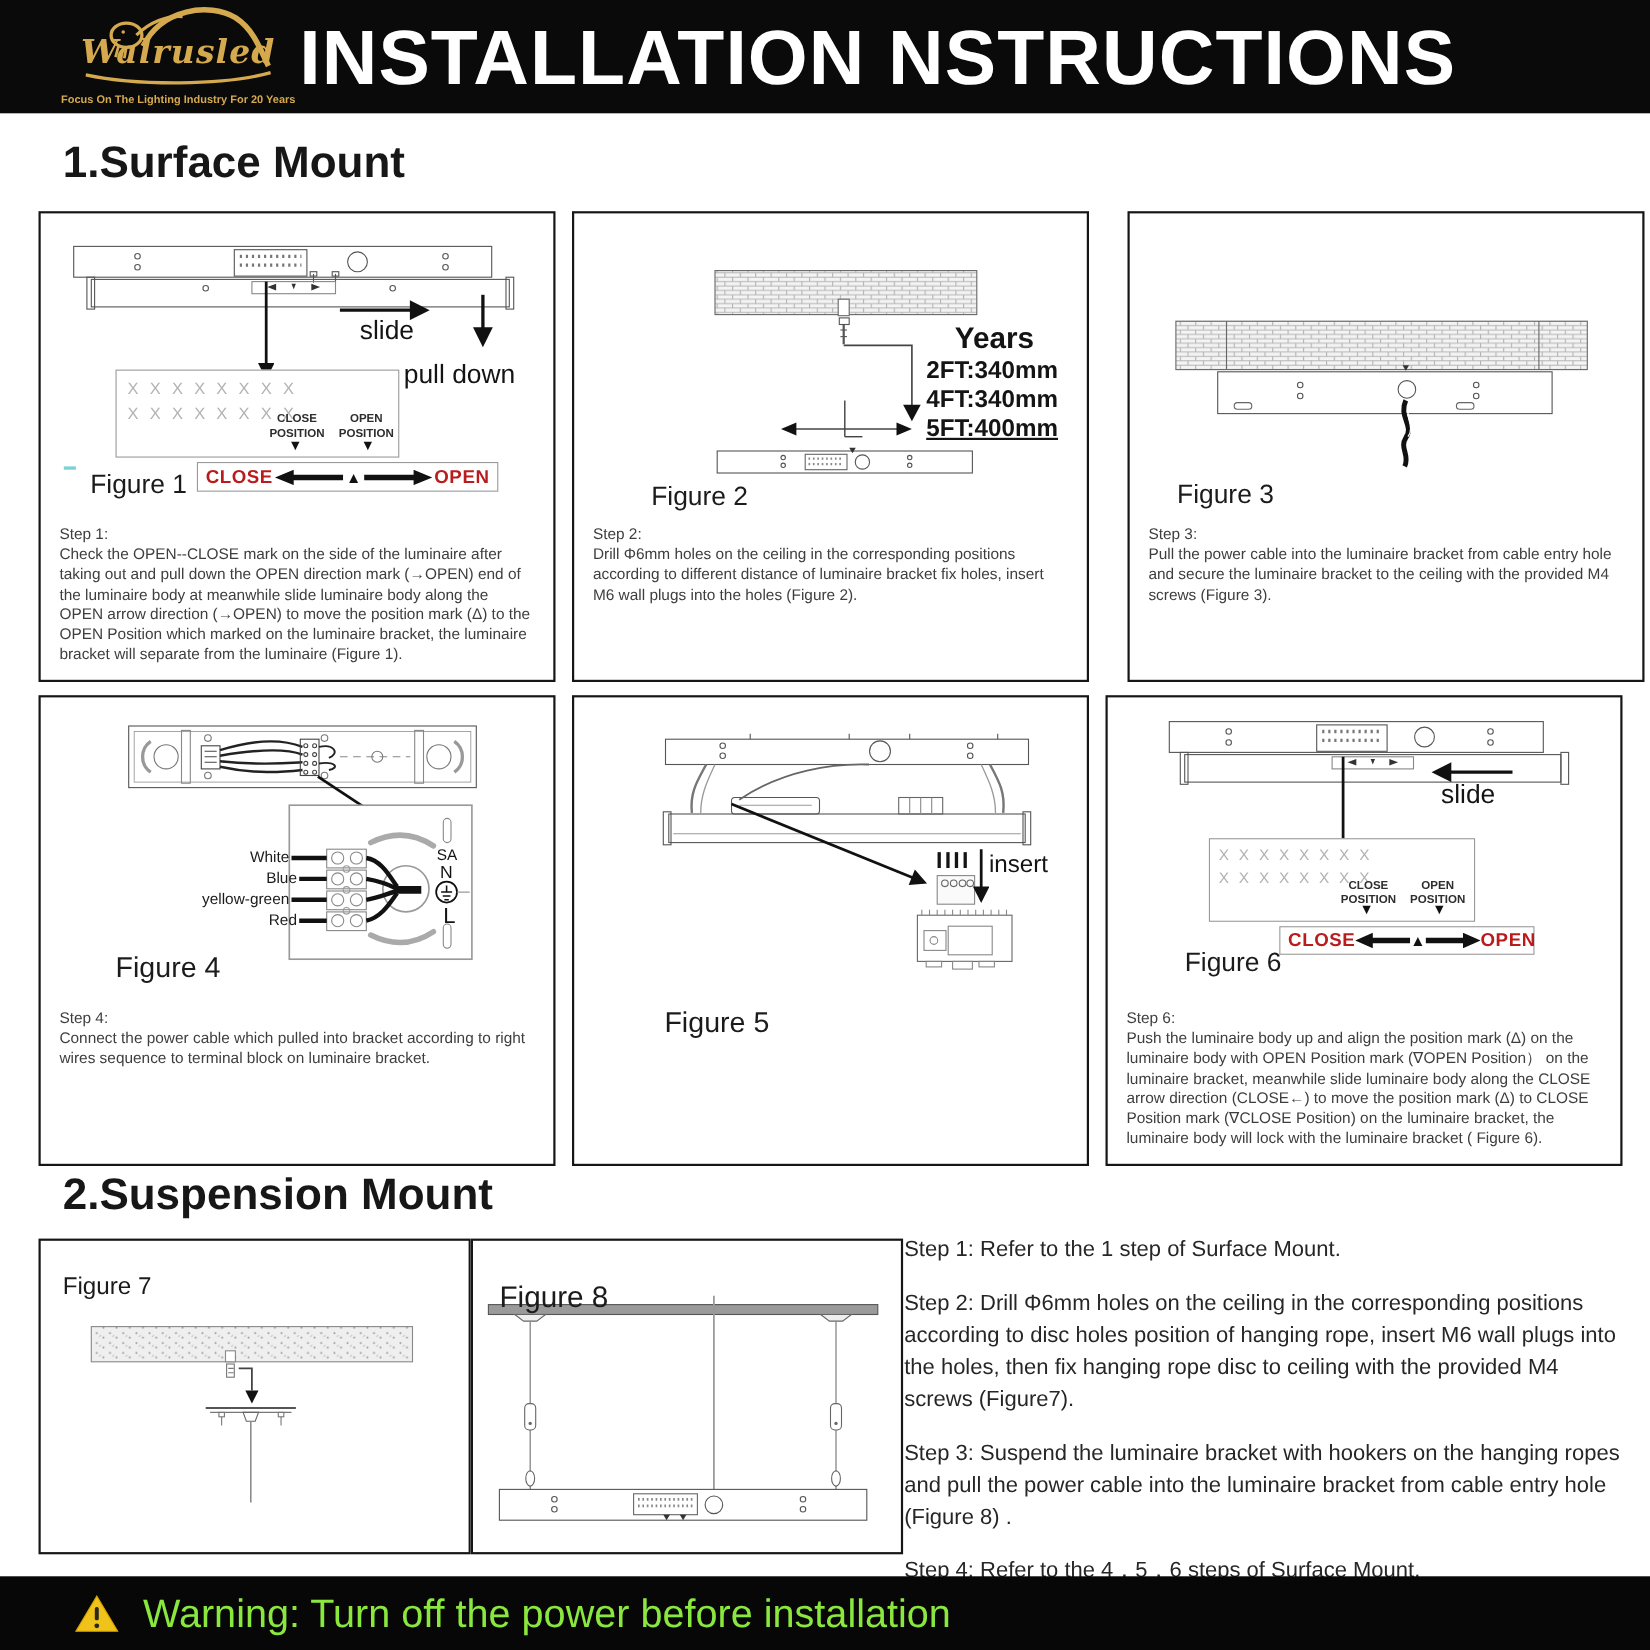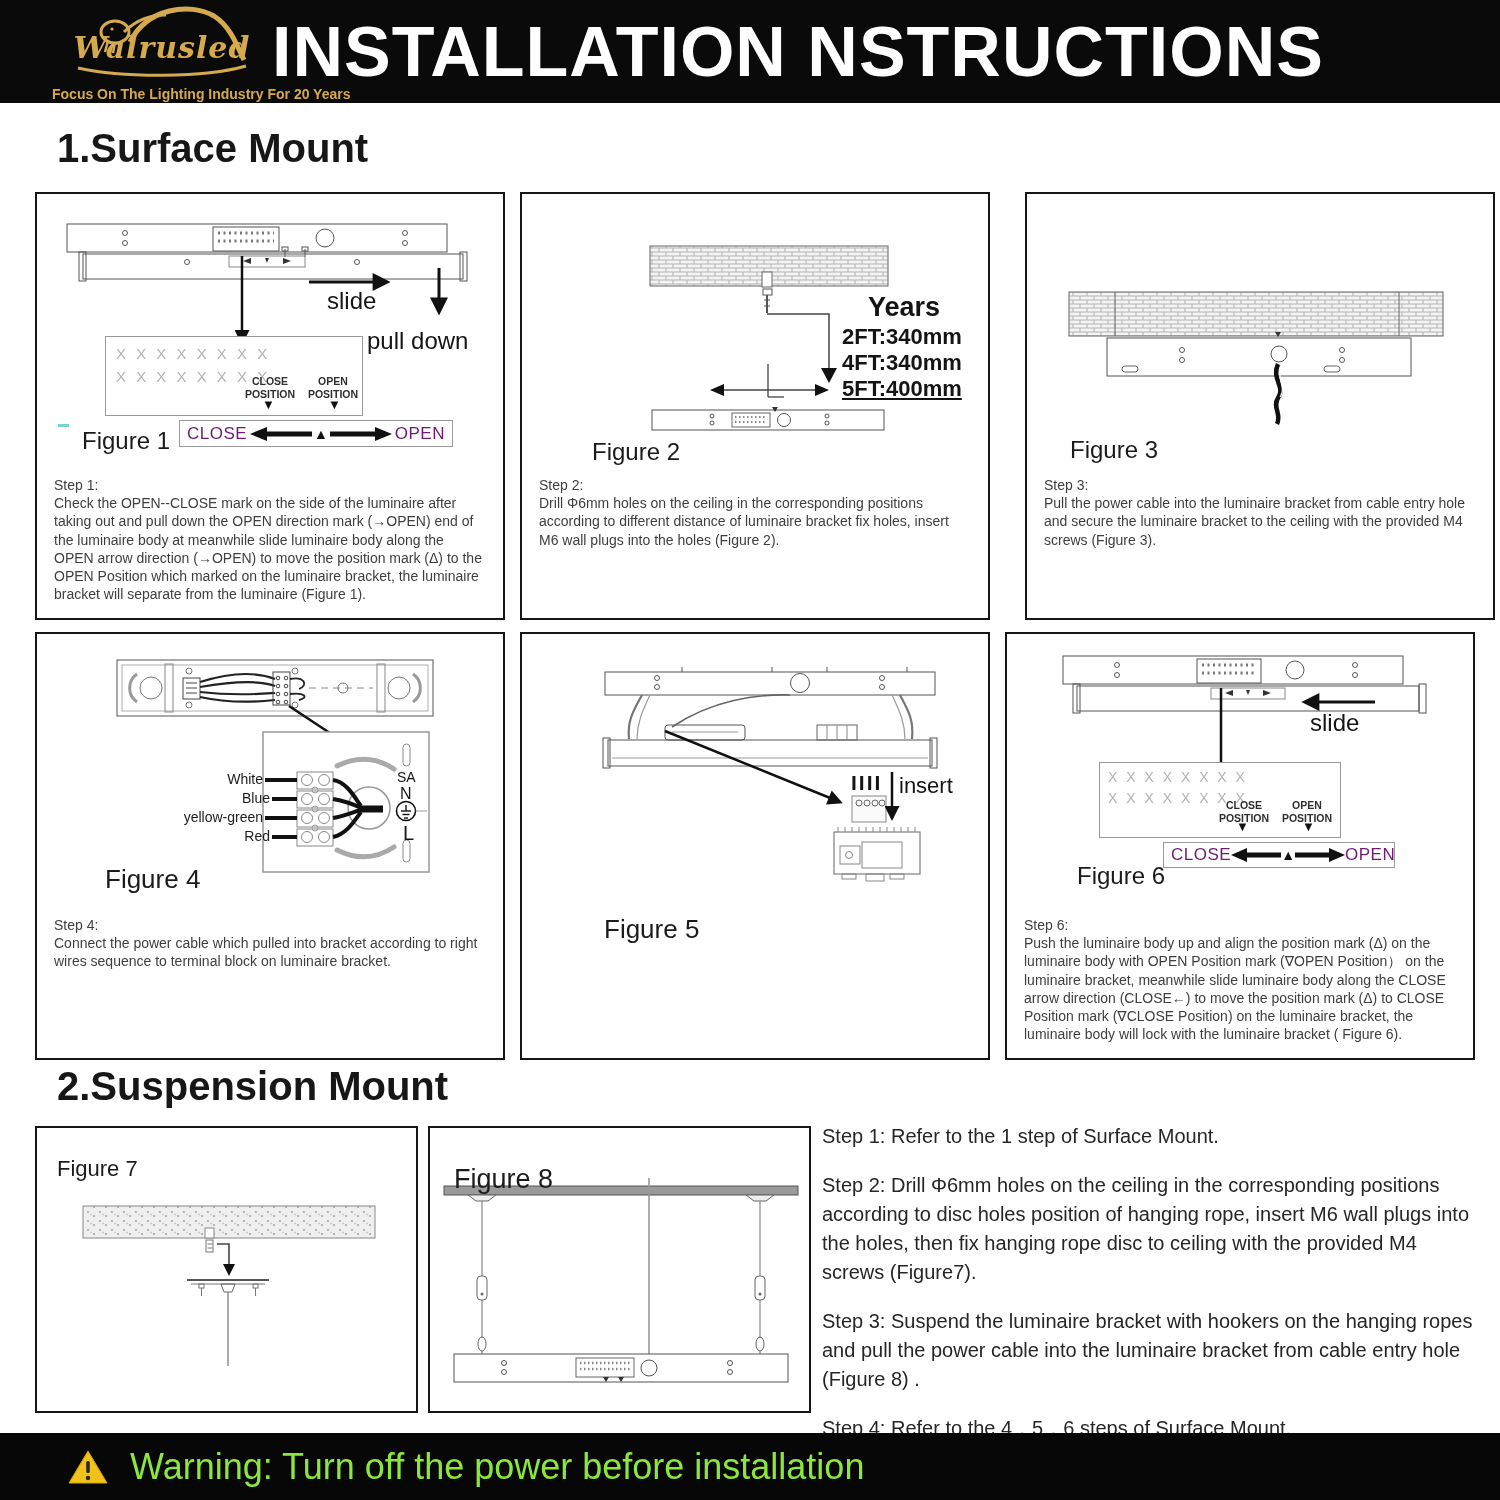--- a/index.html
+++ b/index.html
@@ -7,21 +7,21 @@
         font-family:"Liberation Sans", sans-serif;color:#222;}
 
   
   .top-bar{position:absolute;left:0;top:0;width:1500px;height:103px;background:#0a0a0a;}
   .logo{position:absolute;left:52px;top:2px;width:220px;height:100px;}
   .logo svg{position:absolute;left:0;top:0;}
   .brand{position:absolute;left:0;top:28px;width:220px;text-align:center;
          font-family:"DejaVu Serif", serif;font-style:italic;font-weight:bold;
          font-size:30px;color:#d5a94e;letter-spacing:1px;}
   .tagline{position:absolute;left:0;top:84px;width:220px;text-align:center;
-           font-size:14px;font-weight:bold;color:#d5a94e;white-space:nowrap;}
+           font-size:10px;font-weight:bold;color:#d5a94e;white-space:nowrap;}
   .main-title{position:absolute;left:272px;top:12px;font-size:70px;font-weight:bold;
               color:#ffffff;letter-spacing:1px;white-space:nowrap;}
 
   
   .sec-heading{position:absolute;font-size:40px;font-weight:bold;color:#171717;white-space:nowrap;}
   #sec1{left:57px;top:126px;}
   #sec2{left:57px;top:1064px;}
 
   
   .panel{position:absolute;width:466px;height:424px;border:2px solid #161616;background:#fff;}
@@ -37,21 +37,21 @@
   .figlabel{position:absolute;font-size:24px;color:#1b1b1b;white-space:nowrap;}
 
   
   .xbox{position:absolute;border:1px solid #9a9a9a;background:#fff;}
   .xrow{position:absolute;color:#b3b3b3;font-size:15px;letter-spacing:3px;white-space:nowrap;}
   .pos-label{position:absolute;font-size:10.5px;line-height:1.2;color:#2e2e2e;text-align:center;font-weight:bold;}
   .tri{position:absolute;font-size:13px;color:#111;}
   
   .cobar{position:absolute;border:1px solid #9a9a9a;background:#fff;display:flex;
          align-items:center;justify-content:space-between;padding:0 7px;box-sizing:border-box;}
-  .co-text{font-size:17px;font-weight:normal;color:#701a75;letter-spacing:0.5px;
+  .co-text{font-size:17px;font-weight:bold;color:#b91c1c;letter-spacing:0.5px;
            font-family:"Liberation Sans", sans-serif;}
   .cobar svg{position:static;flex:0 0 auto;}
   .tri-up{font-size:14px;color:#111;}
   .cyan-dash{position:absolute;left:21px;top:230px;width:11px;height:3px;background:#7ad2d2;}
 
   
   .f1-slide{left:290px;top:93px;font-size:24px;}
   .f1-pull{left:330px;top:133px;font-size:24px;}
   .f1-xbox{left:68px;top:142px;width:256px;height:78px;}
   .f1-cobar{left:142px;top:226px;width:274px;height:27px;}
@@ -73,21 +73,21 @@
   .f4-l{left:366px;top:188px;font-size:20px;}
   .f5-pins{left:329px;top:137px;font-size:21px;font-weight:bold;letter-spacing:2px;}
   .f5-insert{left:377px;top:139px;font-size:22px;}
   .f5-label{left:82px;top:232px;font-size:26px;margin-top:48px;}
   .f6-slide{left:303px;top:75px;font-size:24px;}
   .f6-xbox{left:92px;top:128px;width:240px;height:74px;}
   .f6-cobar{left:156px;top:208px;width:232px;height:26px;}
   .f6-label{left:70px;top:228px;}
 
   
-  .s-panel{position:absolute;width:379px;height:283px;border:2px solid #161616;background:#fff;}
+  .s-panel{position:absolute;width:379px;height:283px;border:2px solid #161616;background:#fff;padding-left:10px;}
   #p7{left:35px;top:1126px;} #p8{left:428px;top:1126px;}
   .s-panel svg{position:absolute;left:0;top:0;}
   .f7-label{left:20px;top:28px;font-size:22px;}
   .f8-label{left:24px;top:36px;font-size:27px;}
 
   
   .susp-steps{position:absolute;left:822px;top:1122px;width:658px;font-size:20px;
               color:#262626;line-height:1.45;}
   .susp-steps p{margin:0 0 20px 0;}
 

